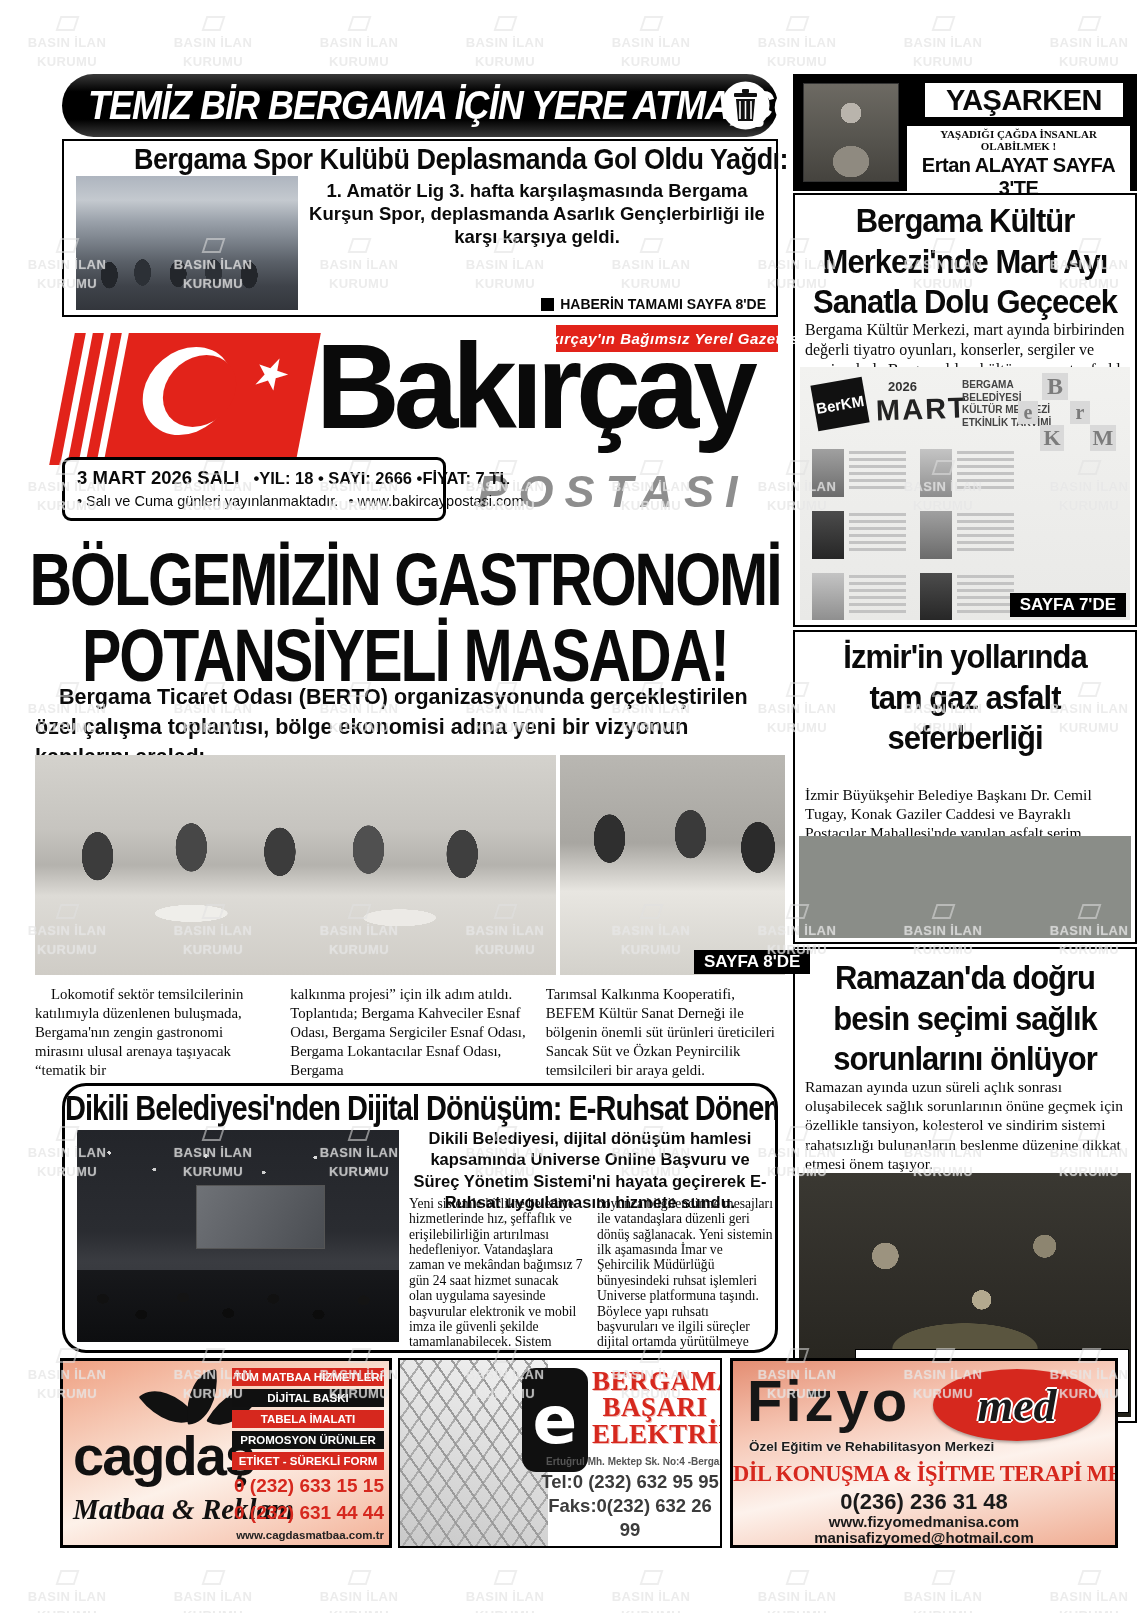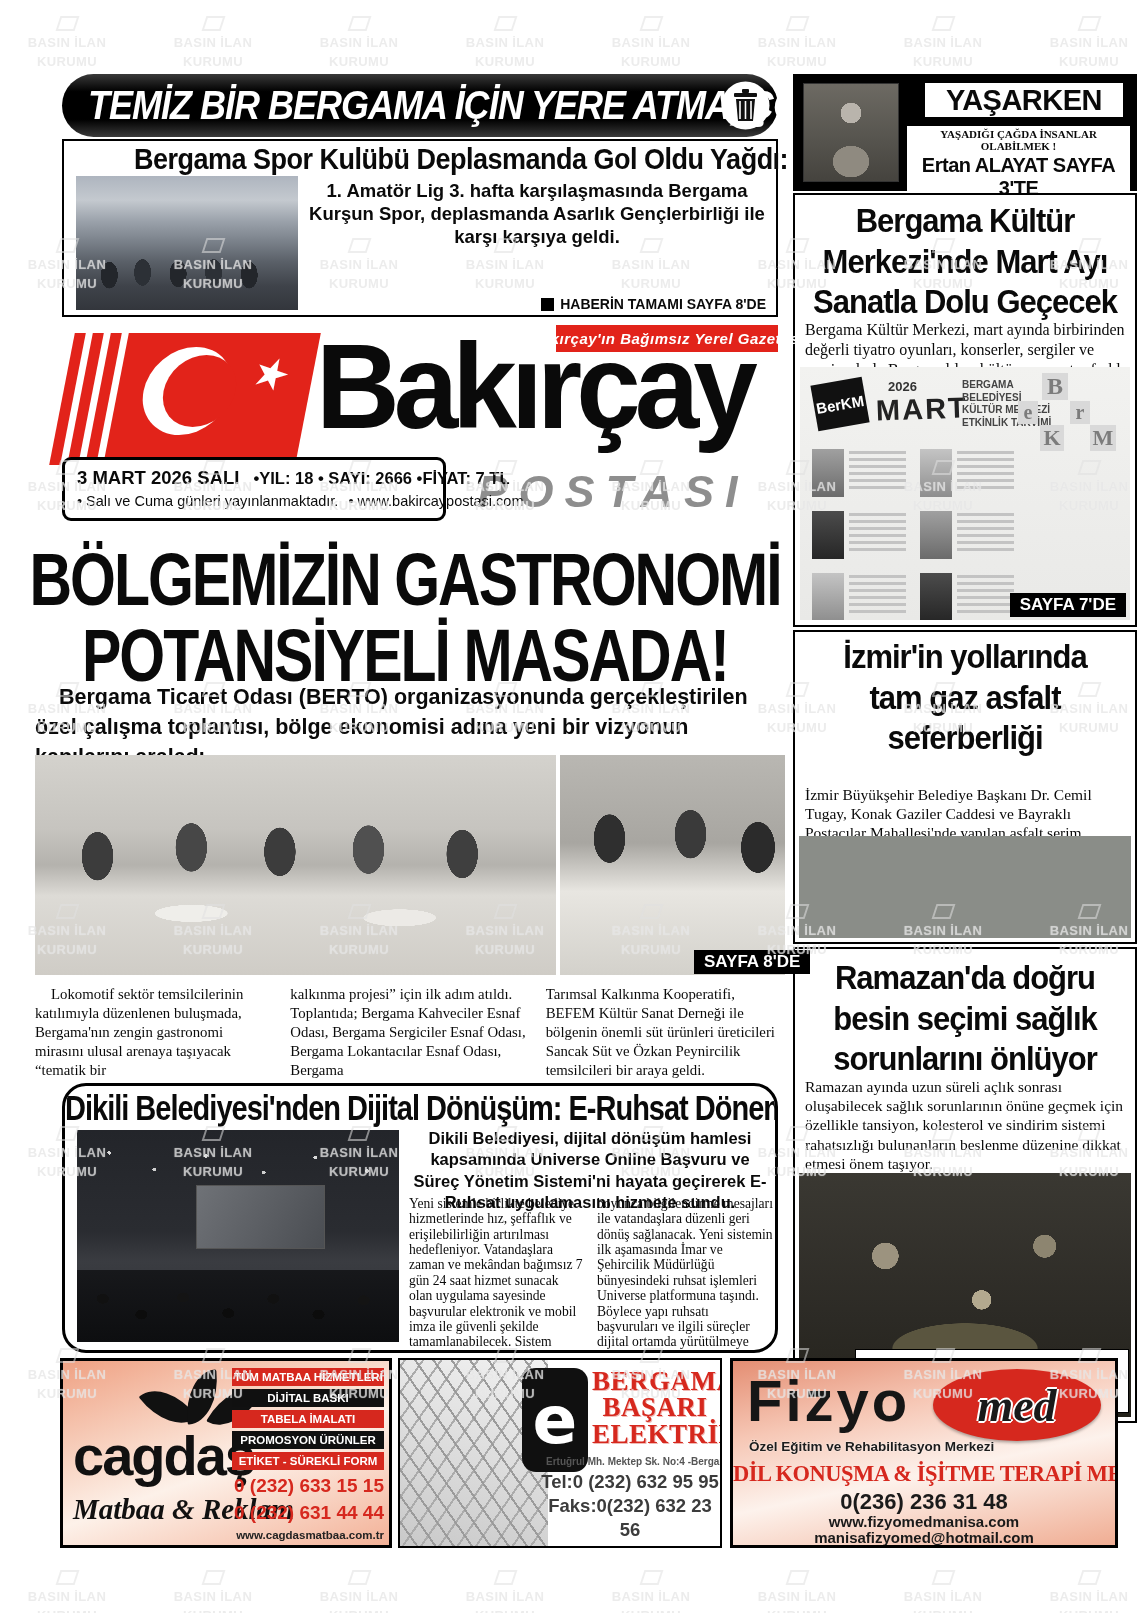--- a/index.html
+++ b/index.html
@@ -440,21 +440,21 @@
     <div class="tower"></div>
     <div class="e-logo">e</div>
     <div class="elektrik-name">
       <div>BERGAMA</div>
       <div>BAŞARI</div>
       <div>ELEKTRİK</div>
     </div>
     <div class="elektrik-addr">Ertuğrul Mh. Mektep Sk. No:4 -Bergama/İZMİR</div>
     <div class="elektrik-tels">
       <div>Tel:0 (232) 632 95 95</div>
-      <div>Faks:0(232) 632 23 56</div>
+      <div>Faks:0(232) 632 26 99</div>
       <div>Gsm:0 532 498 91 21</div>
     </div>
   </div>
 
   <div class="abs ad ad-fizyomed">
     <div class="fz-brand">Fizyo</div>
     <div class="fz-oval">
       <span>med</span>
     </div>
     <div class="fz-sub">Özel Eğitim ve Rehabilitasyon Merkezi</div>

